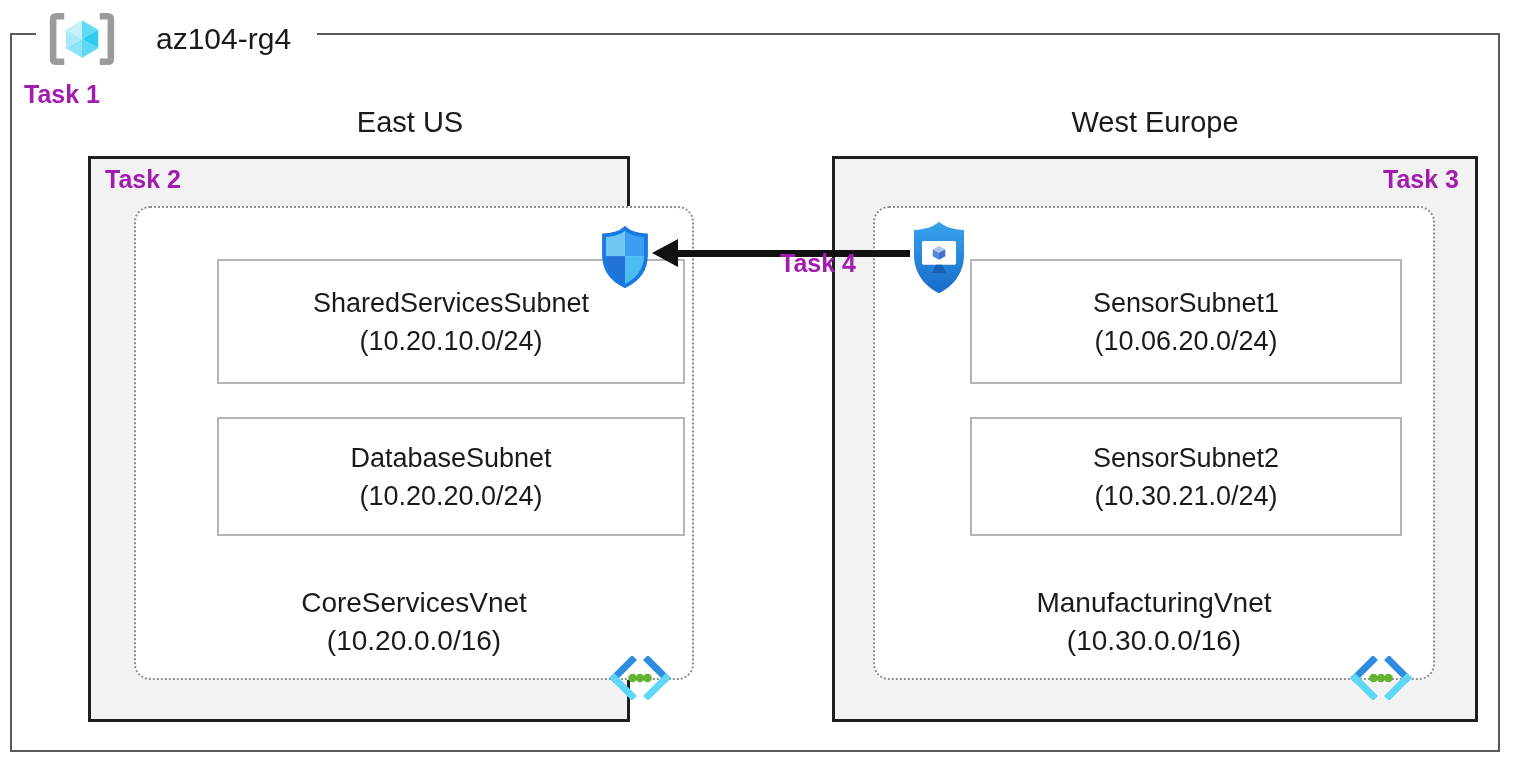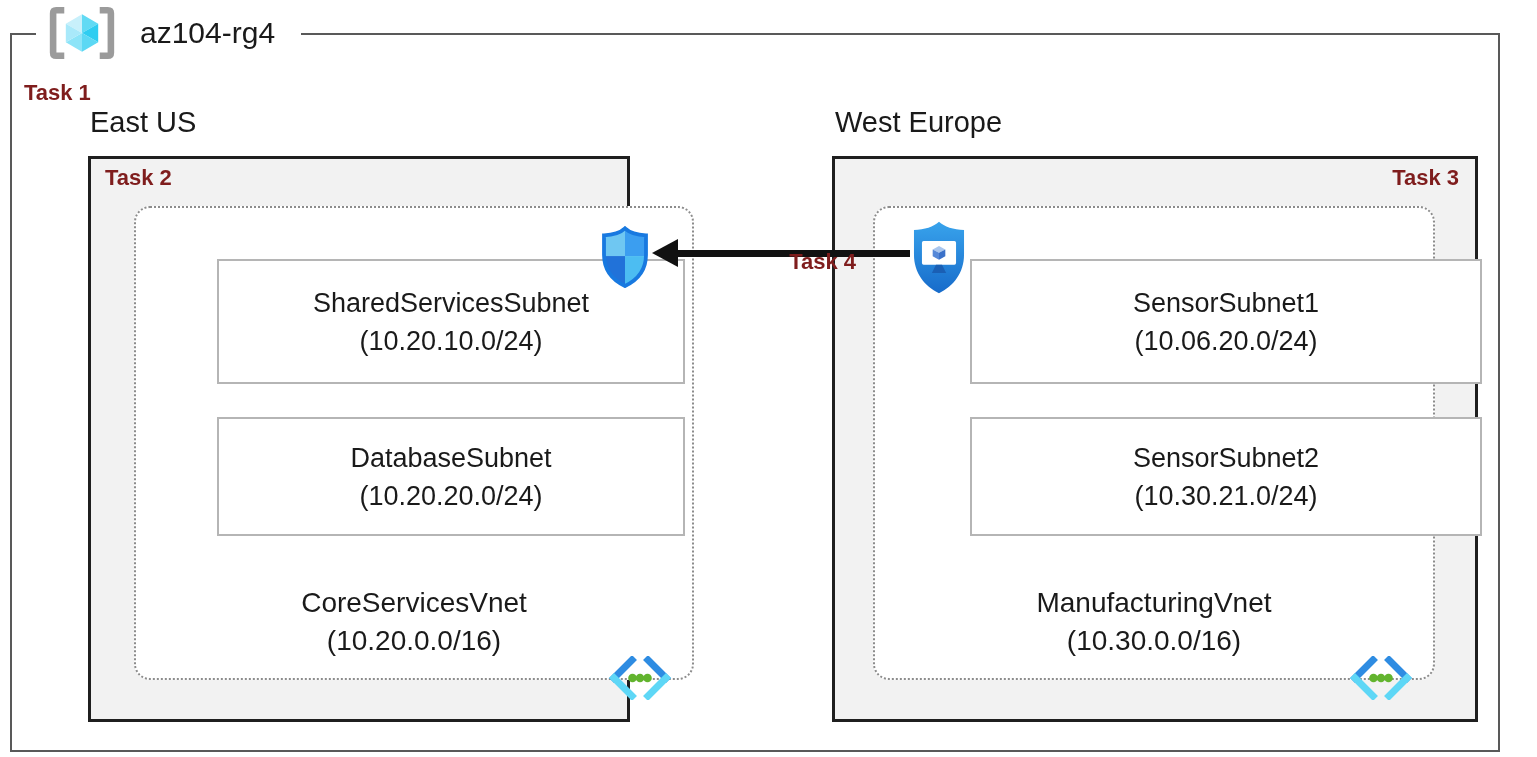--- a/index.html
+++ b/index.html
@@ -5,36 +5,36 @@
   html,body{margin:0;padding:0;background:#fff;}
   .canvas{
     position:relative;width:1537px;height:757px;background:#ffffff;
     font-family:"Liberation Sans", sans-serif;color:#1a1a1a;overflow:hidden;
   }
   .rg-border{
     position:absolute;left:10px;top:33px;width:1486px;height:715px;
     border:2px solid #595959;z-index:0;background:transparent;
   }
   .rg-header{
-    position:absolute;left:36px;top:2px;height:62px;z-index:2;
-    display:flex;align-items:center;gap:20px;background:#ffffff;
+    position:absolute;left:36px;top:8px;height:62px;z-index:2;
+    display:flex;align-items:center;gap:36px;background:#ffffff;
     padding:0 26px 0 8px;
   }
   .rg-icon svg{display:block;}
   .rg-title{font-size:30px;color:#1a1a1a;white-space:nowrap;}
   .task-label{
-    position:absolute;font-size:22px;font-weight:bold;color:#7f1d1d;z-index:4;
+    position:absolute;font-size:25px;font-weight:bold;color:#a21caf;z-index:4;
     white-space:nowrap;
   }
   .task1{left:24px;top:80px;}
   .task2{left:14px;top:6px;}
   .task3{right:16px;top:6px;text-align:right;}
   .task4{left:696px;top:205px;width:160px;text-align:right;z-index:6;margin-top:44px;}
   .region-title{
-    position:absolute;top:104px;font-size:29px;z-index:1;
+    position:absolute;top:104px;font-size:29px;text-align:center;z-index:1;
     line-height:36px;
   }
   .region-title.east{left:90px;width:640px;}
   .region-title.west{left:835px;width:640px;}
   .region-box{
     position:absolute;top:156px;height:566px;background:#f2f2f2;
     border:3px solid #1f1f1f;box-sizing:border-box;z-index:1;
   }
   .region-box.left{left:88px;width:542px;}
   .region-box.right{left:832px;width:646px;}
@@ -44,21 +44,21 @@
   }
   .vnet-box.left{left:43px;top:47px;width:560px;height:474px;}
   .vnet-box.right{left:38px;top:47px;width:562px;height:474px;}
   .subnet-box{
     position:absolute;background:#ffffff;border:2px solid #b5b5b5;
     box-sizing:border-box;z-index:3;display:flex;flex-direction:column;
     justify-content:center;align-items:center;text-align:center;
     font-size:27px;line-height:38px;margin-left:40px;
   }
   .vnet-box.left .subnet-box{left:41px;width:468px;}
-  .vnet-box.right .subnet-box{left:55px;width:512px;}
+  .vnet-box.right .subnet-box{left:55px;width:432px;}
   .subnet-1{top:51px;height:125px;}
   .subnet-2{top:209px;height:119px;}
   .vnet-label{
     position:absolute;left:0;top:376px;width:100%;text-align:center;
     font-size:28px;line-height:38px;z-index:3;
   }
   .vnet-icon{position:absolute;width:68px;height:44px;z-index:5;}
   .vnet-box.left .vnet-icon{left:470px;top:448px;}
   .vnet-box.right .vnet-icon{left:472px;top:448px;}
   .vnet-icon svg{display:block;width:100%;height:100%;}

